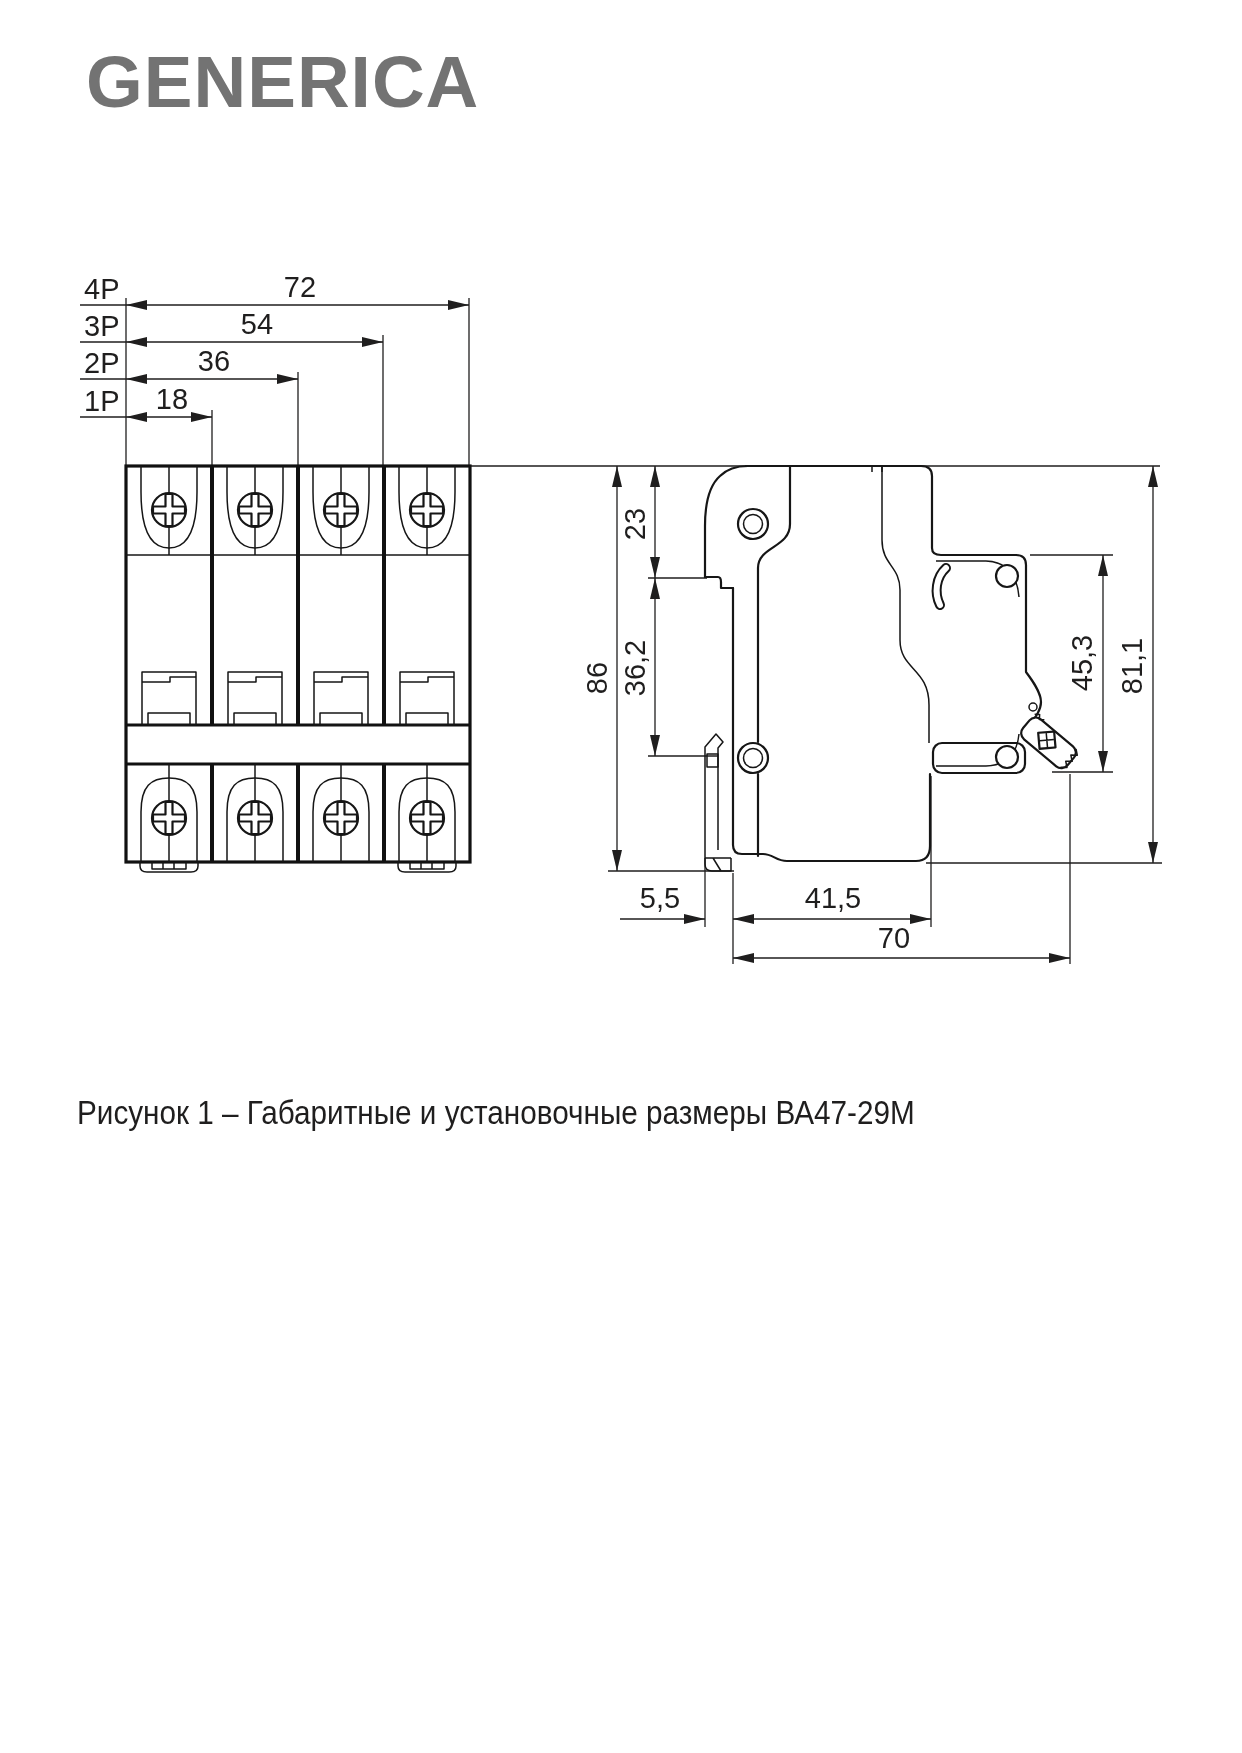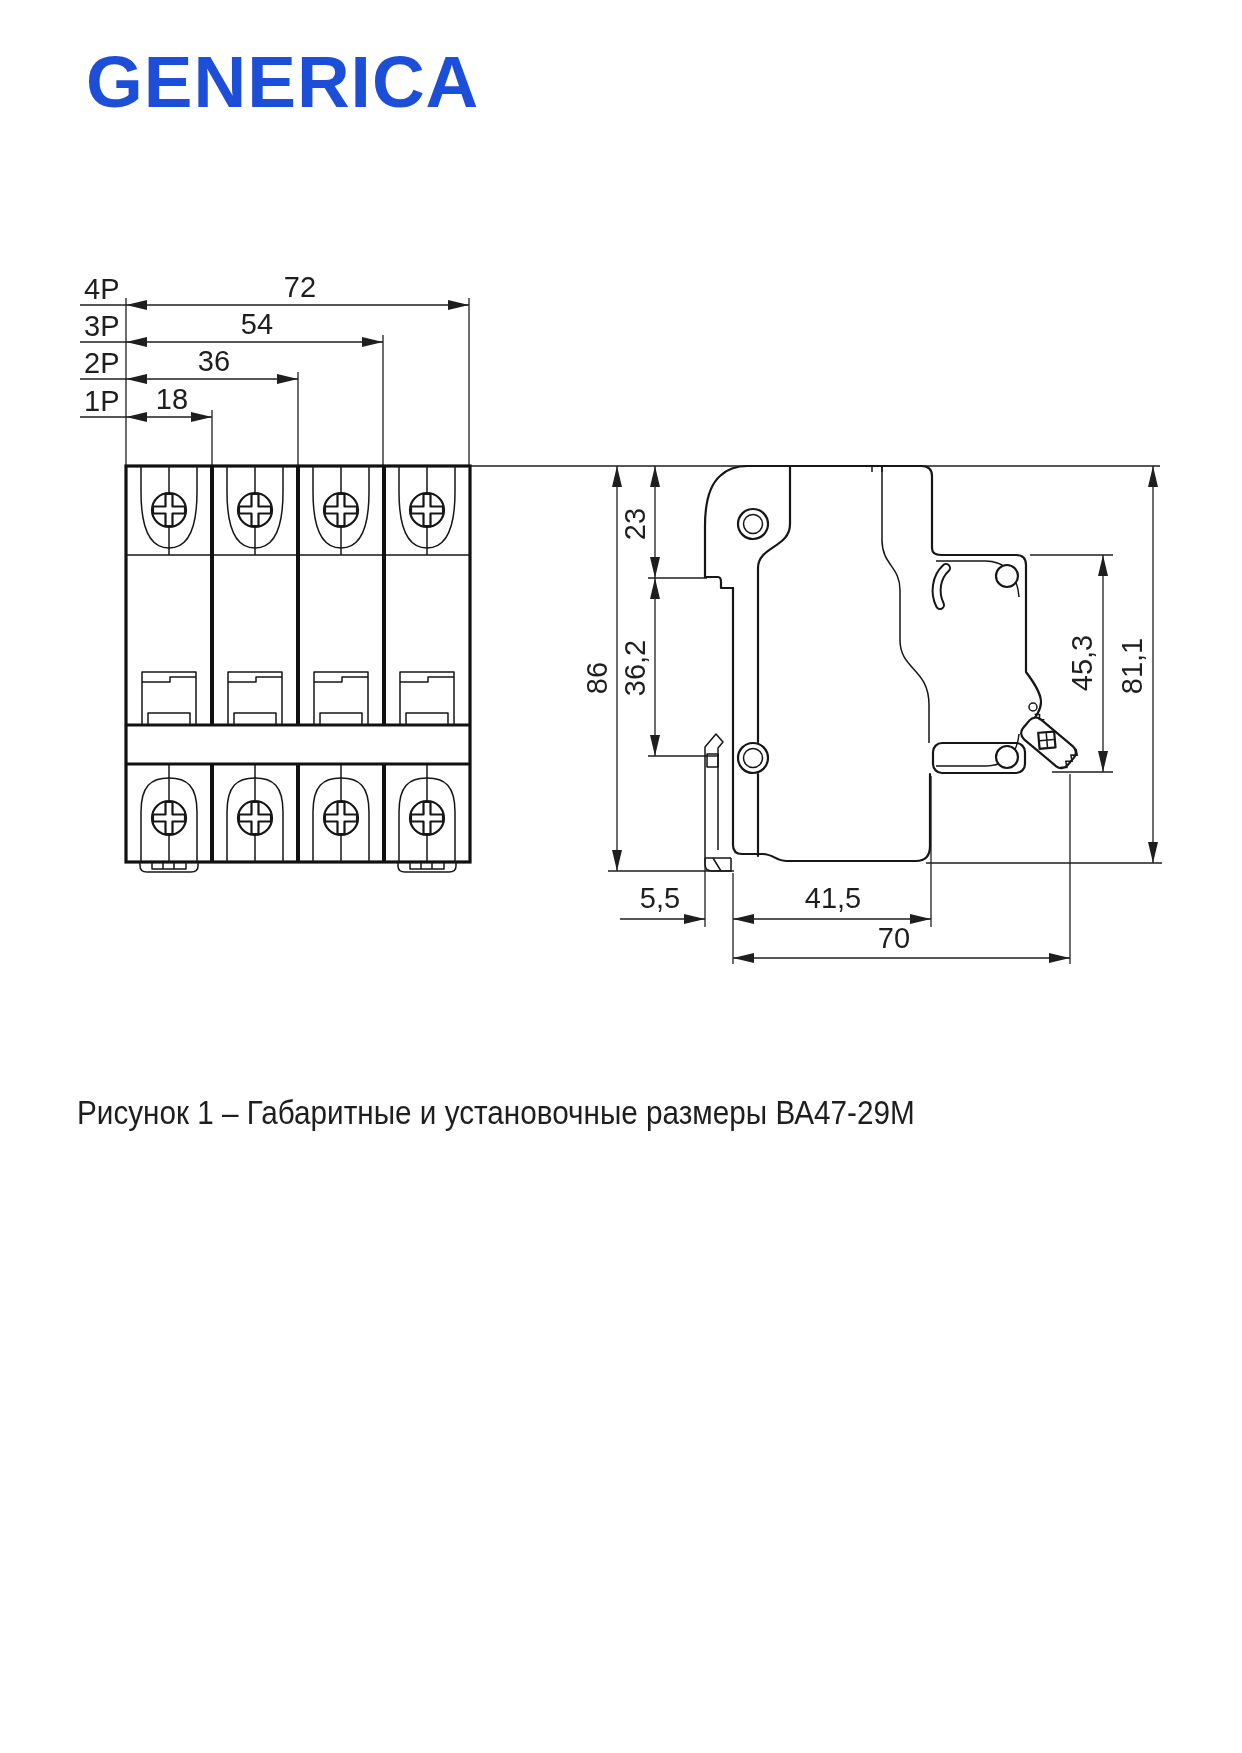--- a/index.html
+++ b/index.html
@@ -1,19 +1,19 @@
 <!DOCTYPE html>
 <html><head>
 <meta charset="utf-8">
 <style>
   html,body{margin:0;padding:0;background:#ffffff;}
   .page{position:relative;width:1242px;height:1753px;background:#ffffff;overflow:hidden;
         font-family:"Liberation Sans",sans-serif;}
   .logo{position:absolute;left:86px;top:45px;font-size:73px;line-height:1;
-        font-weight:bold;letter-spacing:1px;color:#1d4ed8;white-space:nowrap;}
+        font-weight:bold;letter-spacing:1px;color:#737373;white-space:nowrap;}
   .caption{position:absolute;left:77px;top:1095px;font-size:33px;line-height:1.1;
         color:#1f1e1e;white-space:nowrap;transform:scaleX(0.9);transform-origin:left center;}
   svg{position:absolute;left:0;top:0;}
   .thin{stroke:#1f1e1e;stroke-width:1.3;fill:none;}
   .arr{fill:#1f1e1e;stroke:none;}
   .dimtxt{font-family:"Liberation Sans",sans-serif;font-size:29px;fill:#1f1e1e;}
   .ol{stroke:#161616;stroke-width:2.2;fill:none;stroke-linejoin:round;stroke-linecap:round;}
   .ol-w{stroke:#161616;stroke-width:2.2;fill:#ffffff;stroke-linejoin:round;}
   .ol1{stroke:#161616;stroke-width:1.5;fill:none;stroke-linejoin:round;}
   .thick{stroke:#111111;stroke-width:3.2;fill:none;}

